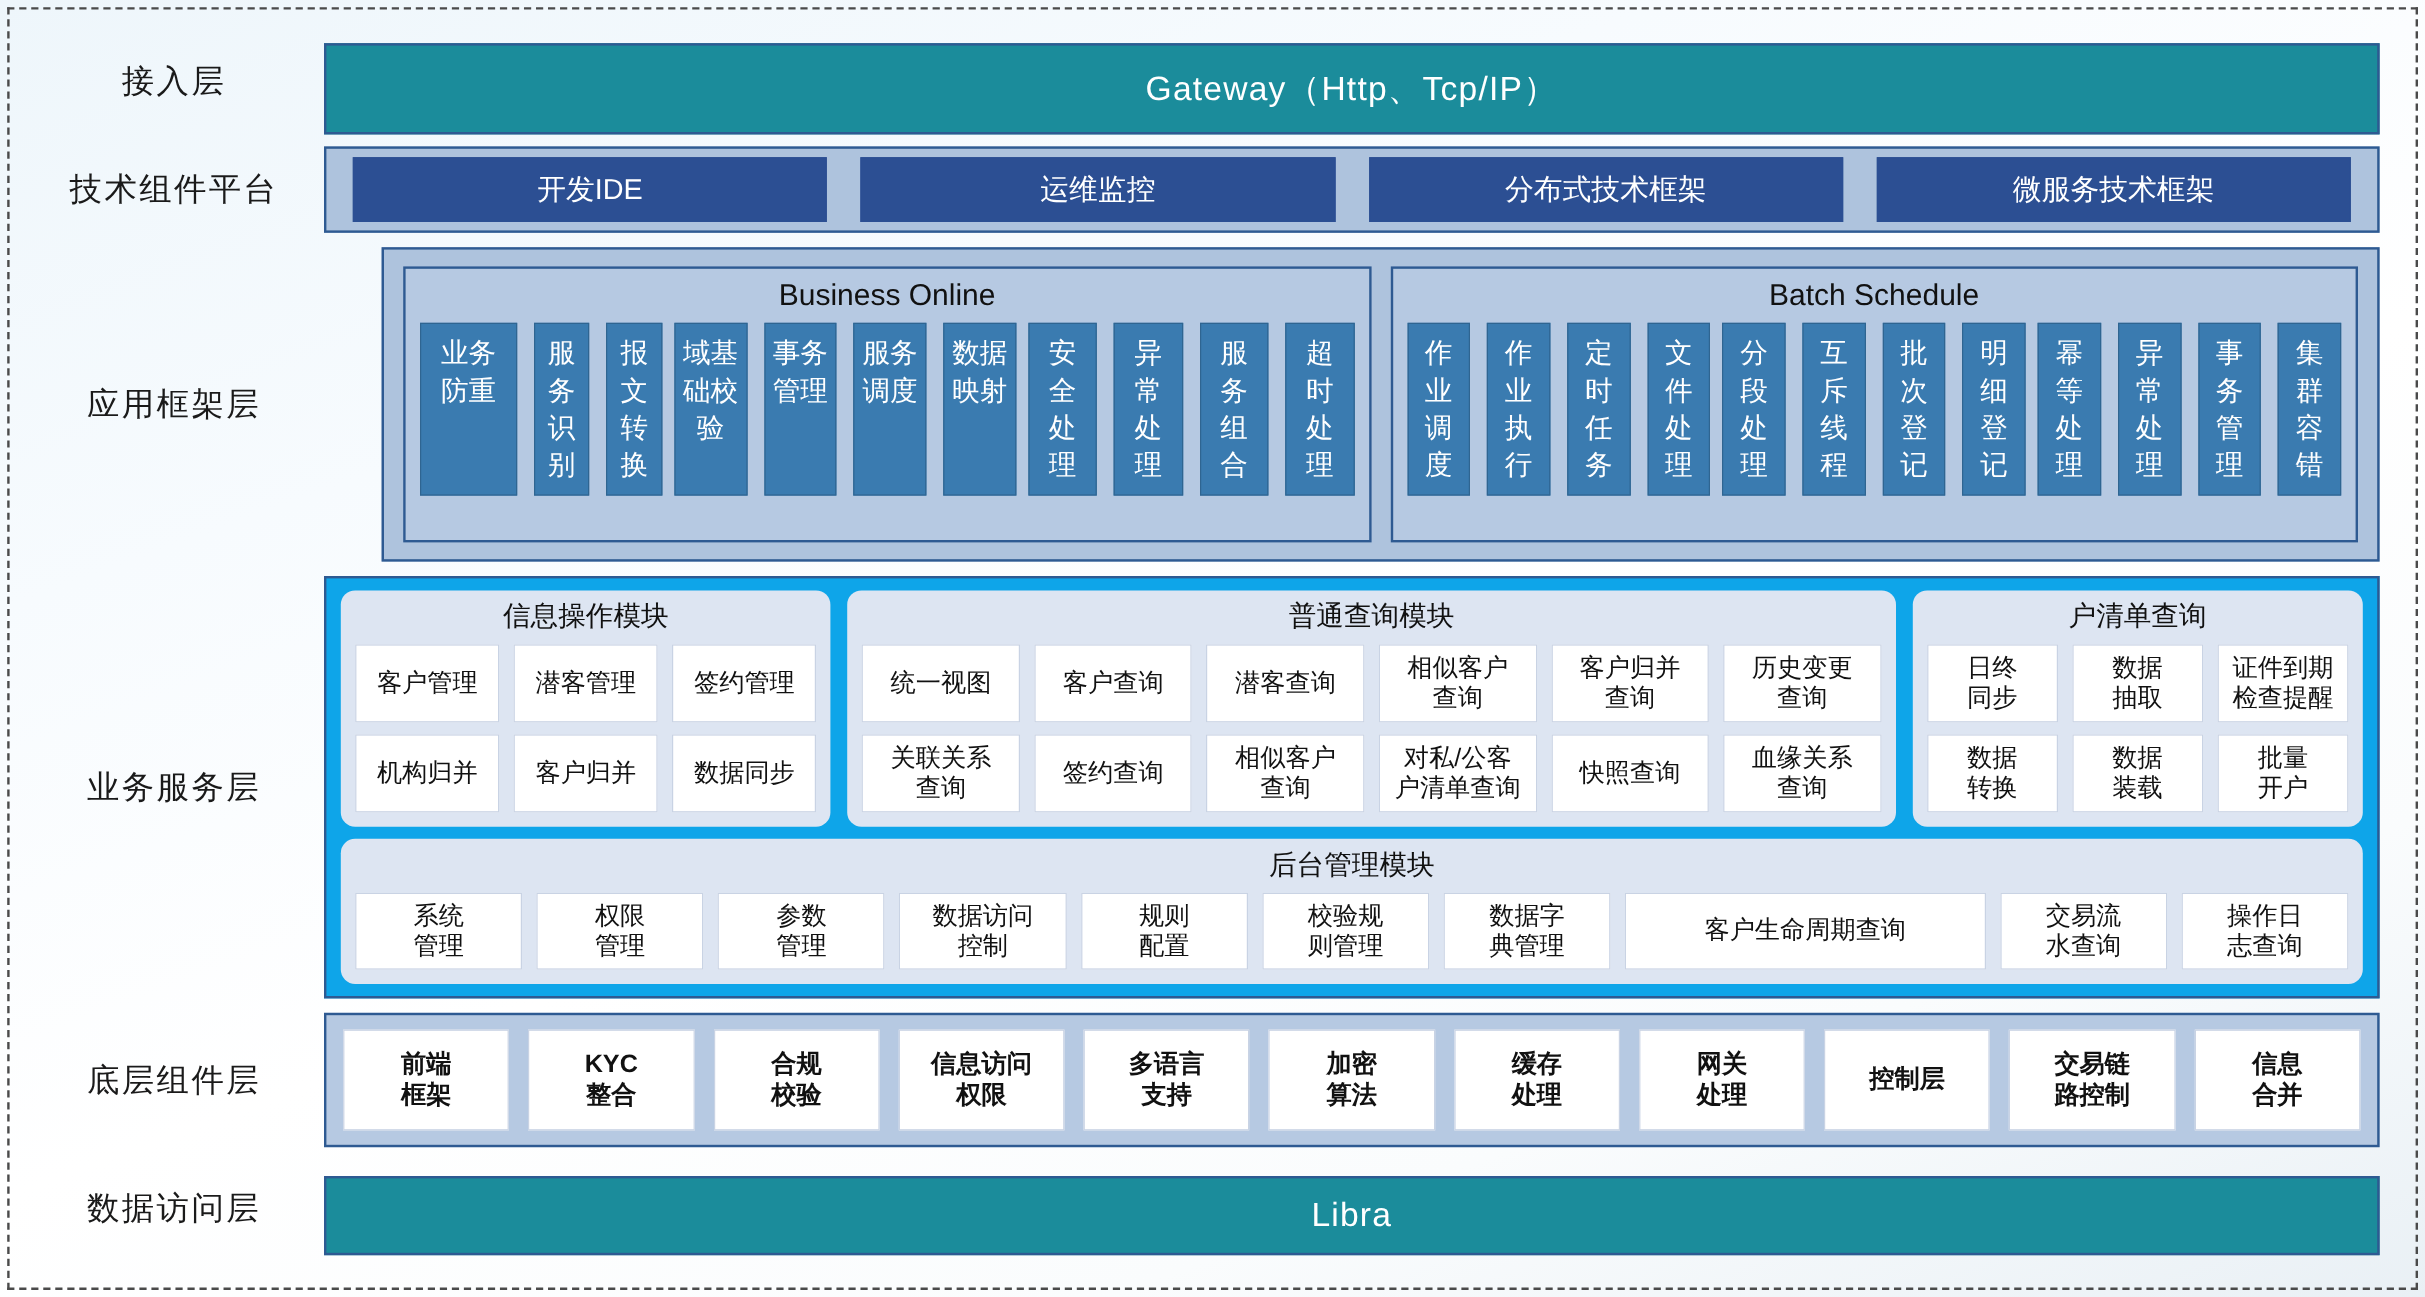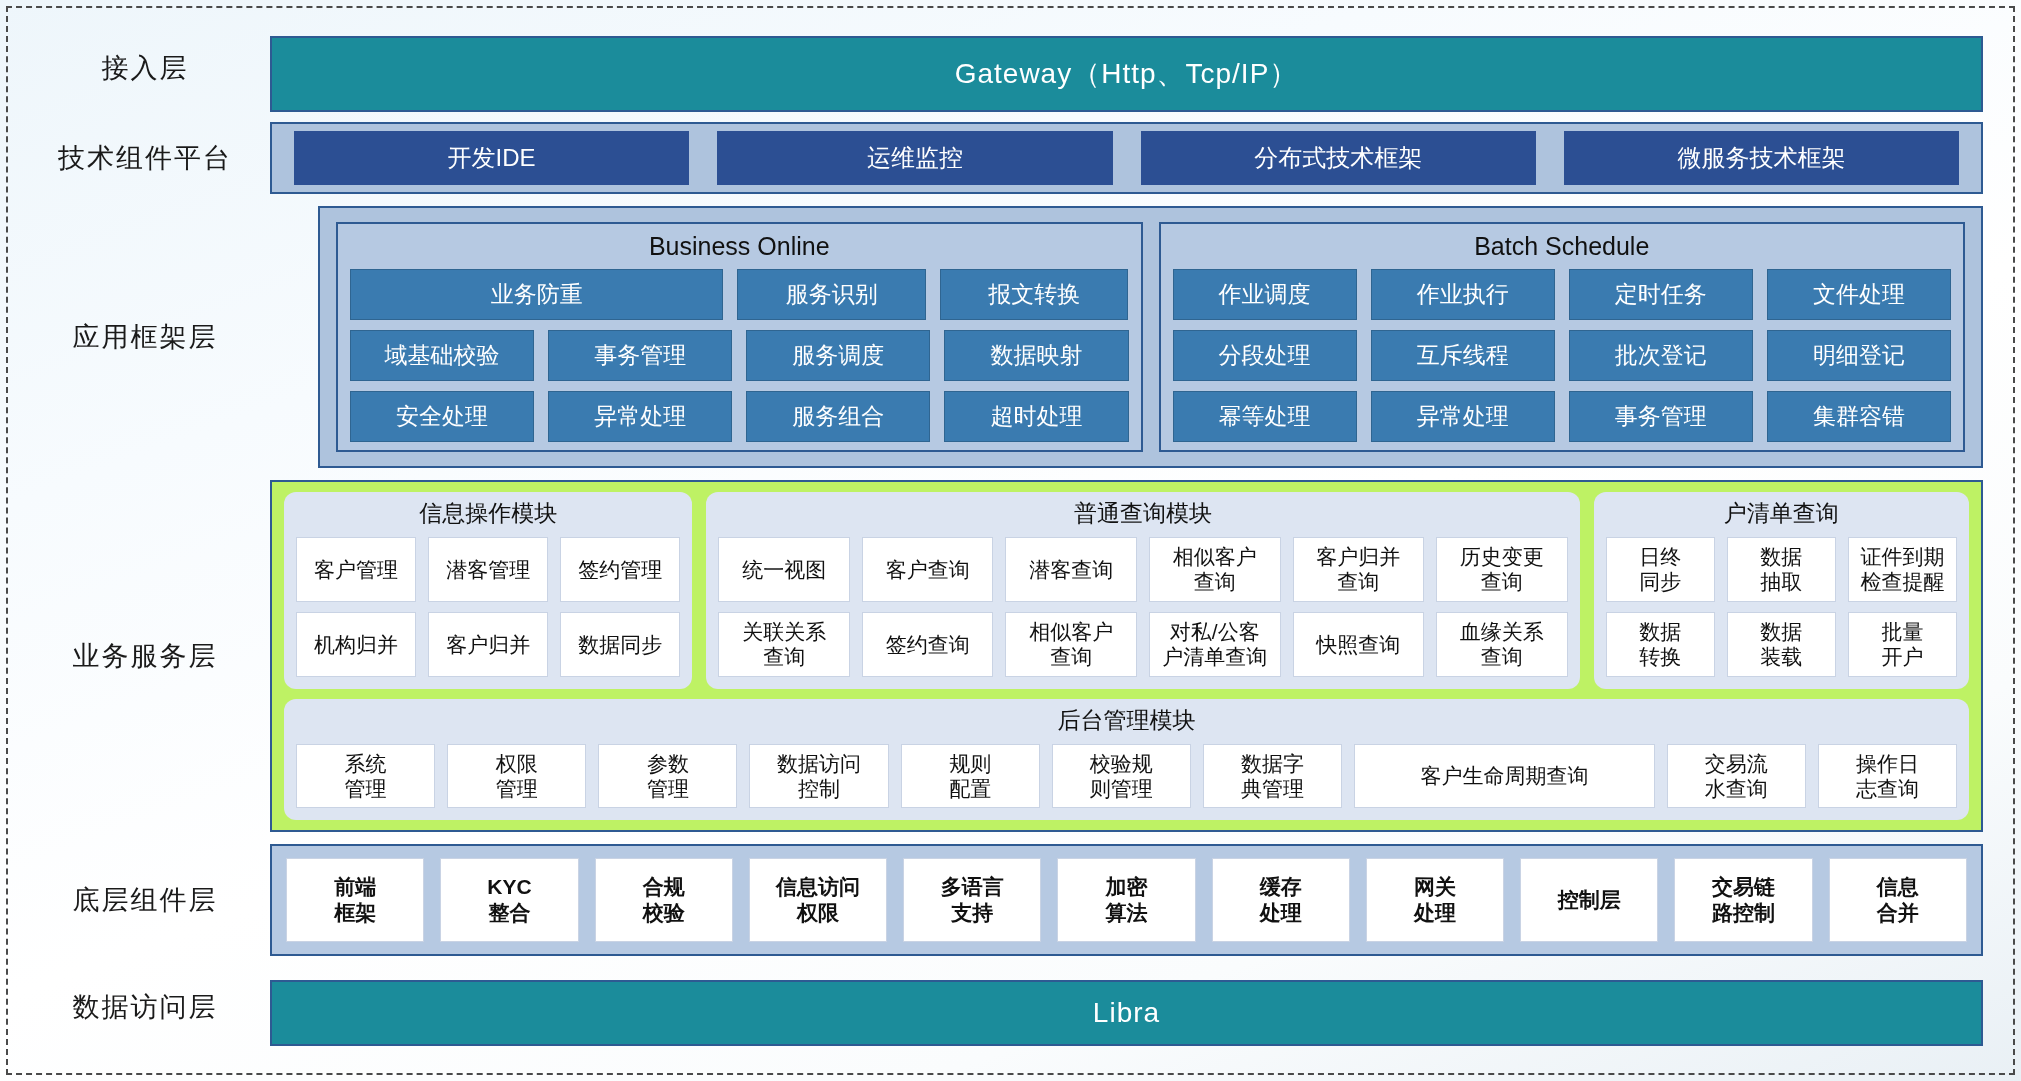--- a/index.html
+++ b/index.html
@@ -92,37 +92,37 @@
     padding: 8px 12px 12px 12px;
     display: flex;
     flex-direction: column;
   }
   .fw-title {
     text-align: center;
     font-size: 25px;
     color: #111;
     margin-bottom: 8px;
   }
-  .fw-rows { display: flex; flex-direction: column; gap: 10px; }
+  .fw-rows { display: flex; flex-direction: row; gap: 10px; }
   .fw-rowline { display: flex; gap: 14px; }
   .fw-cell {
     background: #3a7bb0;
     border: 1px solid #2f6591;
     color: #ffffff;
     font-size: 23px;
     text-align: center;
     padding: 9px 6px;
     flex: 1;
   }
   .fw-cell.wide2 { flex: 2.06; }
 
   
   .svc-band {
     flex: 1;
-    background: #bef264;
+    background: #0ea5e9;
     border: 2px solid #2e5a92;
     padding: 10px 12px;
     display: flex;
     flex-direction: column;
     gap: 10px;
   }
   .svc-toprow { display: flex; gap: 14px; flex: 1; }
   .svc-module {
     background: #dde5f2;
     border-radius: 12px;

